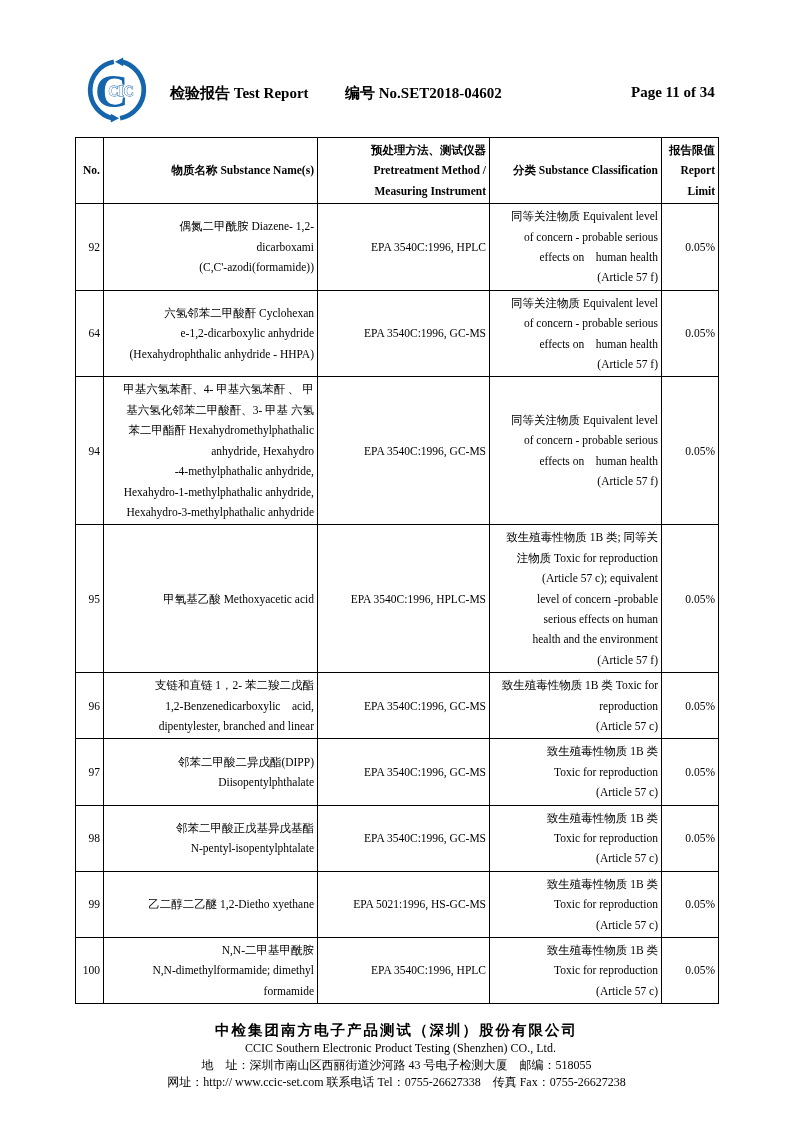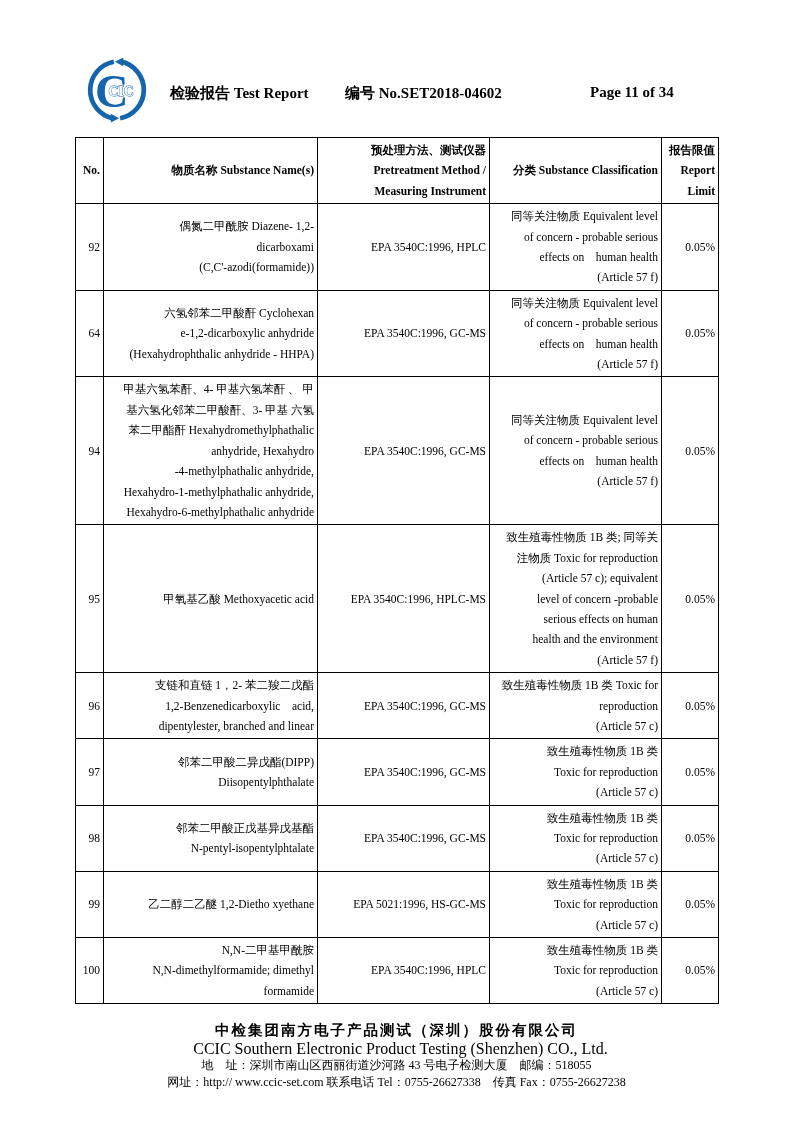--- a/index.html
+++ b/index.html
@@ -26,21 +26,21 @@
     position: absolute;
     top: 84px;
     left: 0;
     width: 100%;
     height: 22px;
     font-size: 15px;
     font-weight: bold;
   }
   .hdr-title   { position: absolute; left: 170px; top: 0; }
   .hdr-no      { position: absolute; left: 345px; top: 0; }
-  .hdr-page    { position: absolute; left: 590px; top: 0; }
+  .hdr-page    { position: absolute; left: 631px; top: 0; }
   
   table.report {
     position: absolute;
     left: 75px;
     top: 137px;
     width: 643px;
     border-collapse: collapse;
     table-layout: fixed;
   }
   table.report th, table.report td {
@@ -62,21 +62,21 @@
   col.c-lim   { width: 57px;  }
   
   .footer {
     position: absolute;
     left: 0;
     top: 1020px;
     width: 100%;
     text-align: center;
   }
   .f-company-zh { font-size: 14.5px; font-weight: bold; letter-spacing: 2px; line-height: 20px; }
-  .f-company-en { font-size: 16px; line-height: 17px; padding-left: 8px; }
+  .f-company-en { font-size: 12px; line-height: 17px; padding-left: 8px; }
   .f-addr-zh    { font-size: 12px;   line-height: 17px; }
   .f-addr-en    { font-size: 11.8px; line-height: 17px; }
   .f-contact    { font-size: 12px;   line-height: 17px; }
 </style>
 </head>
 <body>
 
 <div class="page">
 
   <svg class="logo" viewBox="0 0 64 64">
@@ -143,21 +143,21 @@
     </tr>
 
     <tr>
       <td>94</td>
       <td>甲基六氢苯酐、4- 甲基六氢苯酐 、 甲
 基六氢化邻苯二甲酸酐、3- 甲基 六氢
 苯二甲酯酐 Hexahydromethylphathalic
 anhydride, Hexahydro
 -4-methylphathalic anhydride,
 Hexahydro-1-methylphathalic anhydride,
-Hexahydro-6-methylphathalic anhydride</td>
+Hexahydro-3-methylphathalic anhydride</td>
       <td>EPA 3540C:1996, GC-MS</td>
       <td>同等关注物质 Equivalent level
 of concern - probable serious
 effects on　human health
 (Article 57 f)</td>
       <td>0.05%</td>
     </tr>
 
     <tr>
       <td>95</td>

